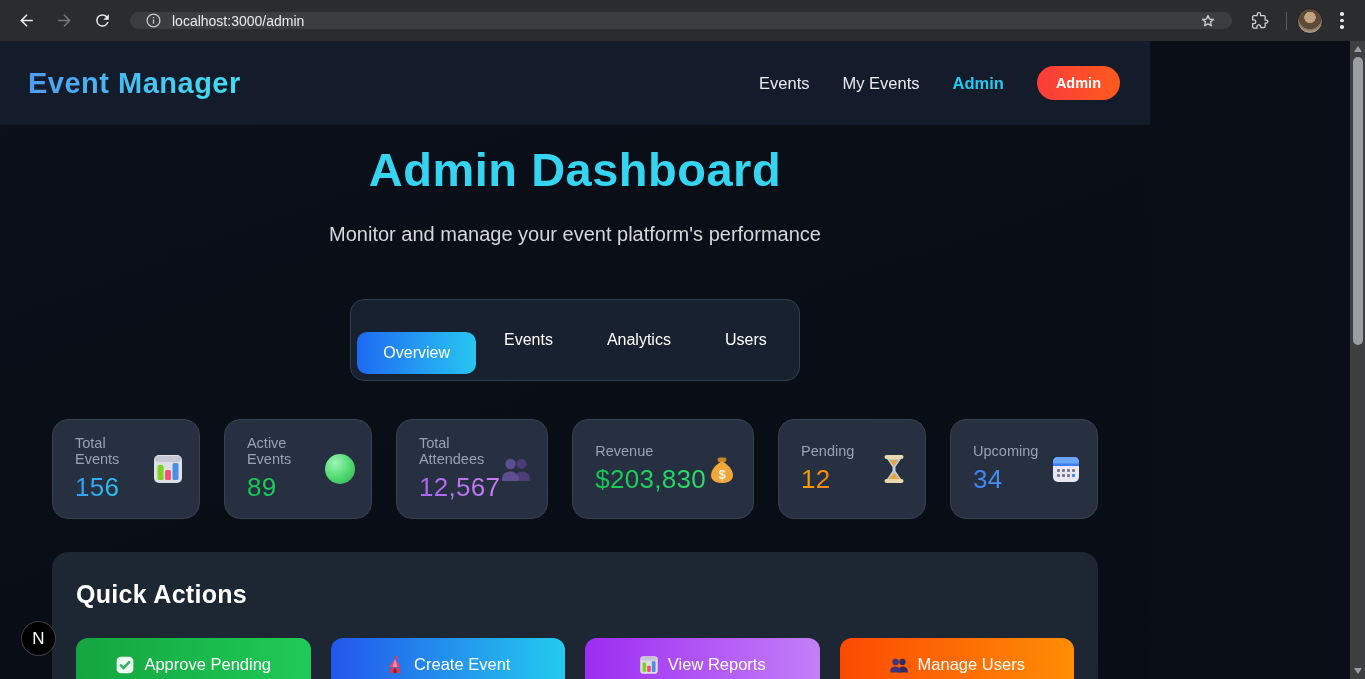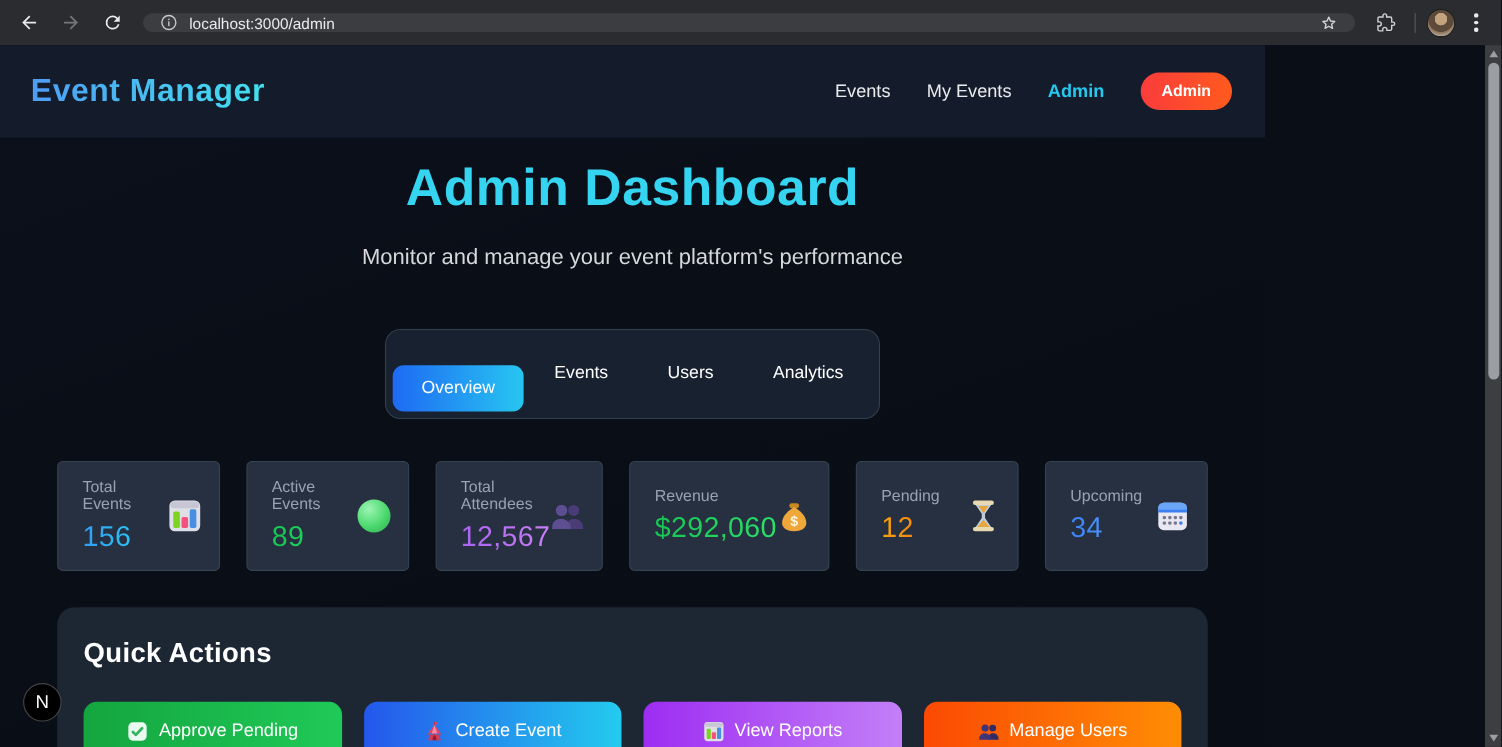--- a/index.html
+++ b/index.html
@@ -38,21 +38,21 @@
   .hero p { margin-top:26px; font-size:20px; color:#d5d7db; }
 
   
   .tabs-wrap { display:flex; justify-content:center; margin-top:53px; }
   .tabs { background:#18212f; border:1px solid #333e4e; border-radius:14px; padding:6px; display:flex; gap:2px; }
   .tab { border:none; background:transparent; color:#fff; font-family:inherit; font-size:16px; padding:12px 26px; border-radius:10px; cursor:pointer; }
   .tab.active { background:linear-gradient(90deg,#1e6af3,#27c6f1);margin-top:26px; }
 
   
   .stats { display:flex; gap:24px; margin:38px 52px 0; }
-  .card { flex:1; background:#263040; border:1px solid #374251; border-radius:5px; padding:17px 15px 17px 22px;
+  .card { flex:1; background:#263040; border:1px solid #374251; border-radius:16px; padding:17px 15px 17px 22px;
           display:flex; align-items:center; justify-content:space-between; height:100px; }
   .card .label { color:#99a2b0; font-size:14.5px; margin-bottom:5px; }
   .card .value { font-size:26px; font-weight:normal; letter-spacing:.3px; -webkit-background-clip:text; background-clip:text; color:transparent; }
   .v-cyan   { background-image:linear-gradient(90deg,#2f9df5,#2edcf2); }
   .v-green  { background-image:linear-gradient(90deg,#17c553,#2ae06b); }
   .v-purple { background-image:linear-gradient(90deg,#a964f2,#c97ff7); }
   .v-orange { background-image:linear-gradient(90deg,#f5a30a,#f97114); }
   .v-blue   { background-image:linear-gradient(90deg,#3b82f6,#5aa2f8); }
   .stat-icon { width:32px; height:32px; flex:0 0 auto; display:flex; align-items:center; justify-content:center; }
   .green-dot { width:30px; height:30px; border-radius:50%; background:radial-gradient(circle at 35% 30%, #9cf4b4, #4cd96e 55%, #35b457 90%); }
@@ -142,22 +142,22 @@
 
   <div class="hero">
     <h1>Admin Dashboard</h1>
     <p>Monitor and manage your event platform's performance</p>
   </div>
 
   <div class="tabs-wrap">
     <div class="tabs">
       <button class="tab active">Overview</button>
       <button class="tab">Events</button>
+      <button class="tab">Analytics</button>
       <button class="tab">Users</button>
-      <button class="tab">Analytics</button>
     </div>
   </div>
 
   <div class="stats">
 
     <div class="card">
       <div>
         <div class="label">Total Events</div>
         <div class="value v-cyan">156</div>
       </div>
@@ -193,21 +193,21 @@
             <path d="M15 28v-2c0-4.5 3-7.5 7-7.5s8 3 8 7.5v2z" fill="#4a3c77"></path>
             <circle cx="10.5" cy="11" r="5.2" fill="#5d4d91"></circle>
             <path d="M2 28v-2c0-4.5 3.5-7.5 8.5-7.5S19 23.5 19 26v2z" fill="#5d4d91"></path>
           </svg>
       </span>
     </div>
 
     <div class="card">
       <div>
         <div class="label">Revenue</div>
-        <div class="value v-green">$292,060</div>
+        <div class="value v-green">$203,830</div>
       </div>
       <span class="stat-icon">
         <svg viewBox="0 0 32 32">
             <rect x="11.5" y="4.5" width="9" height="4.5" rx="2.2" fill="#c8871f"></rect>
             <path d="M16 8C8.5 12.5 5 17.5 5 22.5 5 27.5 10 30 16 30s11-2.5 11-7.5C27 17.5 23.5 12.5 16 8z" fill="#f0a73a"></path>
             <text x="16" y="25.5" font-size="13" font-family="Liberation Sans, sans-serif" font-weight="bold" fill="#fff6dd" text-anchor="middle">$</text>
           </svg>
       </span>
     </div>
 

